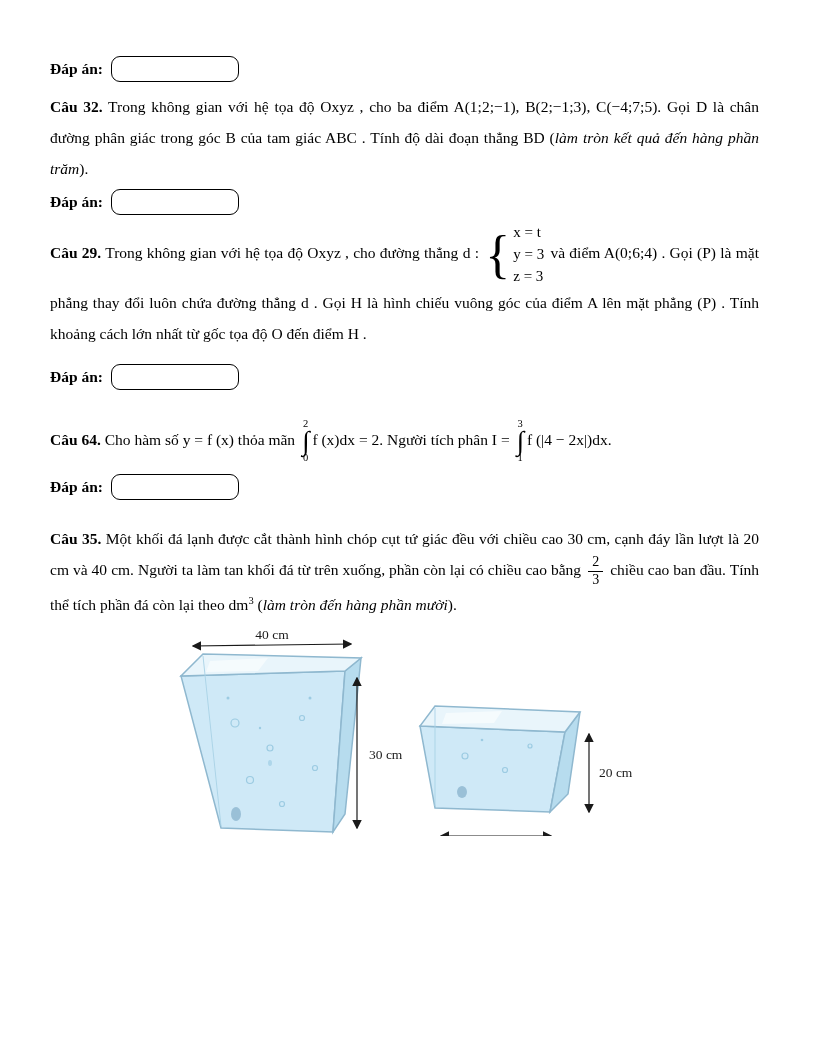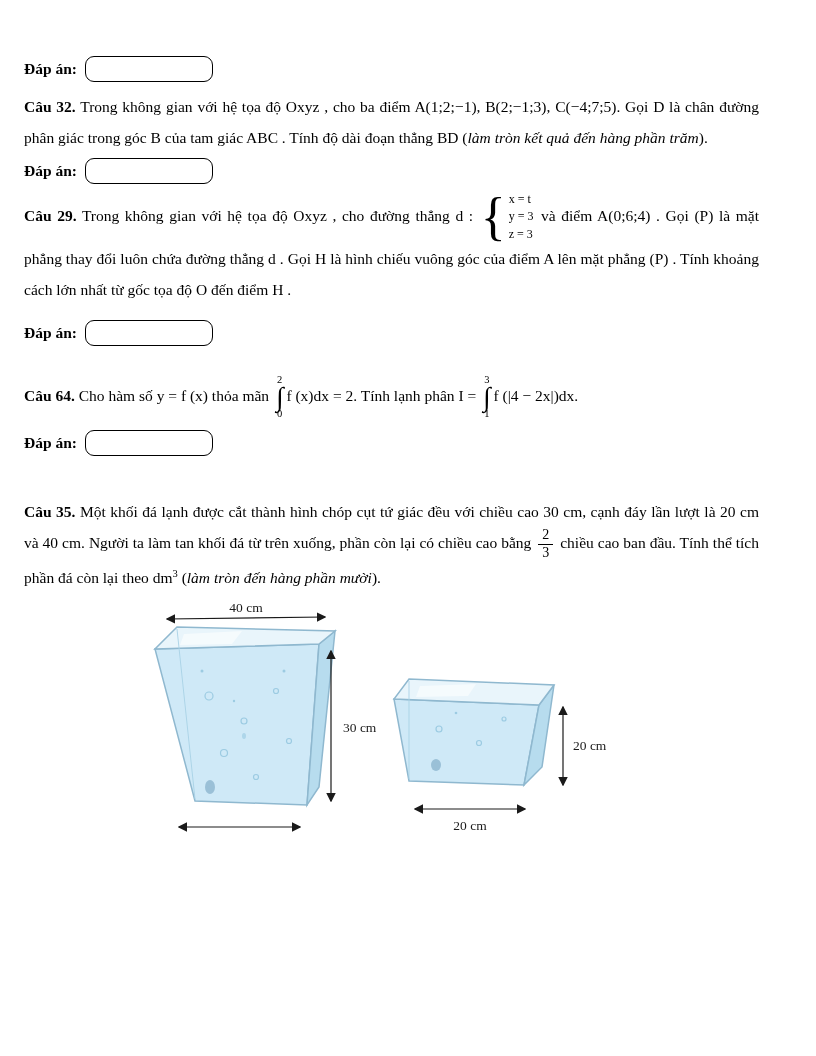--- a/index.html
+++ b/index.html
@@ -3,21 +3,21 @@
 <meta charset="utf-8">
 <style>
   * { box-sizing: border-box; }
   html, body { margin: 0; padding: 0; background: #ffffff; }
   .page {
     position: relative;
     width: 816px;
     height: 836px;
     margin: 0 auto;
     background: #ffffff;
-    padding: 42px 57px 0 24px;
+    padding: 42px 57px 0 50px;
     font-family: "Liberation Serif", serif;
     font-size: 15.5px;
     color: #000000;
     overflow: hidden;
   }
   .answer-row { display: flex; align-items: center; height: 28px; }
   .answer-label { font-weight: bold; white-space: nowrap; }
   .answer-box {
     width: 128px; height: 26px;
     border: 1.4px solid #000;
@@ -25,21 +25,21 @@
     margin-left: 8px;
     background: #fff;
   }
   .para { margin: 0; text-align: justify; line-height: 2.0; }
   .qnum { font-weight: bold; }
   .em { font-style: italic; }
 
   
   .system { display: inline-flex; align-items: center; vertical-align: middle; margin: 0 2px; }
   .sys-brace { font-size: 52px; line-height: 1; font-weight: 300; margin-right: 3px; }
-  .sys-col { display: inline-flex; flex-direction: column; font-size: 12px; line-height: 1.45; text-align: left; }
+  .sys-col { display: inline-flex; flex-direction: column; font-size: 15px; line-height: 1.45; text-align: left; }
   .sys-col > span { display: block; }
 
   
   .integral { display: inline-flex; flex-direction: column; align-items: center; vertical-align: middle; line-height: 1; margin: 0 3px; }
   .int-lim { font-size: 10.5px; line-height: 1; }
   .int-sign { font-size: 27px; line-height: 0.85; }
 
   
   .frac { display: inline-block; vertical-align: middle; text-align: center; line-height: 1.2; margin: 0 3px; }
   .frac-num, .frac-den { display: block; font-size: 14px; padding: 0 4px; }
@@ -48,21 +48,21 @@
   sup.pow { font-size: 10.5px; vertical-align: super; line-height: 0; }
 
   
   #ans1 { margin-top: 13px; }
   #q32  { margin-top: 8px; }
   #ans2 { margin-top: 4px; }
   #q33  { margin-top: 6px; }
   #ans3 { margin-top: 14px; }
   #q34  { margin-top: 28px; }
   #ans4 { margin-top: 10px; }
-  #q35  { margin-top: 39px; }
+  #q35  { margin-top: 22px; }
   .figure-wrap { margin: 8px 0 0 60px; }
   #ans5 { margin-top: 6px; }
 
   .figure text { font-family: "Liberation Serif", serif; font-size: 13.5px; fill: #1a1a1a; }
 </style>
 </head>
 <body>
 
 <div class="page">
 
@@ -89,21 +89,21 @@
 
   <div class="answer-row" id="ans3">
     <span class="answer-label">Đáp án:</span>
     <span class="answer-box"></span>
   </div>
 
   <p class="para" id="q34"><span class="qnum">Câu 64.</span><span> Cho hàm số y = f (x) thỏa mãn </span><span class="integral">
         <span class="int-lim">2</span>
         <span class="int-sign">∫</span>
         <span class="int-lim">0</span>
-      </span><span>f (x)dx = 2</span><span>. Tính lạnh phân I = </span><span class="integral">
+      </span><span>f (x)dx = 2</span><span>. Người tích phân I = </span><span class="integral">
         <span class="int-lim">3</span>
         <span class="int-sign">∫</span>
         <span class="int-lim">1</span>
       </span><span>f (|4 − 2x|)dx</span><span>.</span></p>
 
   <div class="answer-row" id="ans4">
     <span class="answer-label">Đáp án:</span>
     <span class="answer-box"></span>
   </div>
 

